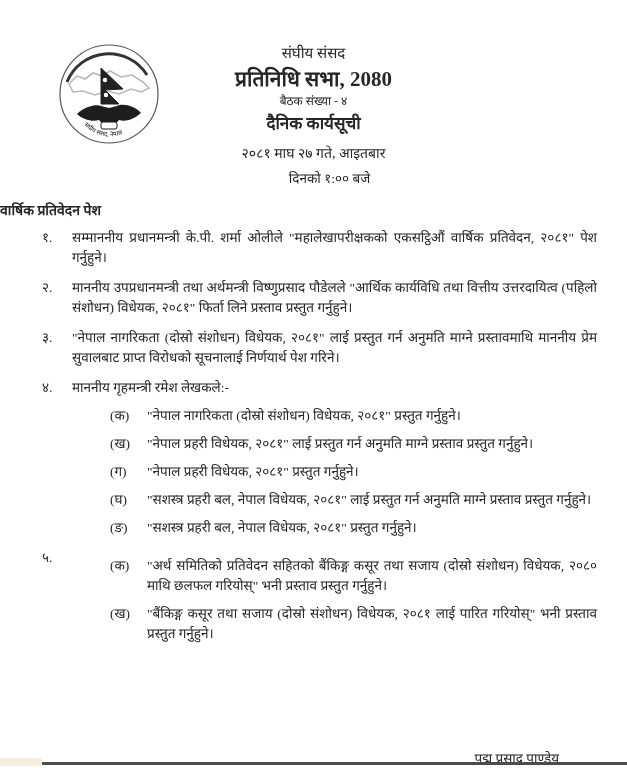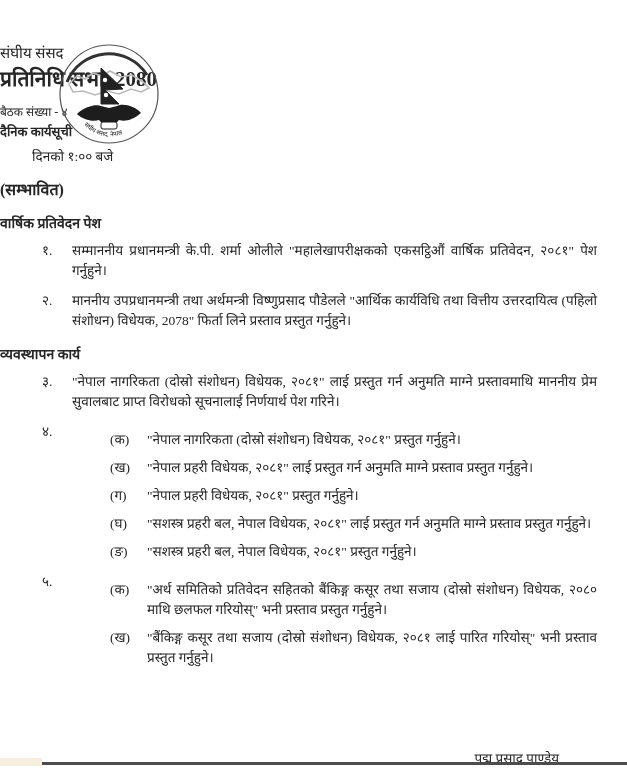--- a/index.html
+++ b/index.html
@@ -7,26 +7,26 @@
     position:relative;
     width:627px; height:768px;
     background:#ffffff;
     overflow:hidden;
     font-family:"Liberation Serif","DejaVu Serif",serif;
     color:#262626;
   }
   
   .logo { position:absolute; left:55px; top:42px; width:108px; height:108px; }
   
-  .header { padding-top:42px; }
+  .header { padding-top:42px; text-align:center; }
   .h-org      { font-size:15px; }
   .h-title    { font-size:21px; font-weight:bold; margin-top:2px; }
   .h-session  { font-size:12px; margin-top:5px; }
-  .h-meeting  { font-size:12px; margin-top:11px; }
-  .h-doctitle { font-size:13px; font-weight:bold; margin-top:2px; }
+  .h-meeting  { font-size:12px; margin-top:0; }
+  .h-doctitle { font-size:17px; font-weight:bold; margin-top:2px; }
   .h-date     { font-size:14px; margin-top:9px; }
   .h-time     { font-size:13.5px; margin-top:7px;padding-left:32px; }
   .h-tentative{ font-size:16px; font-weight:bold; margin-top:13px; }
   
   .sec-heading { font-weight:bold; font-size:14px; margin:13px 0 9px 0; }
   .item { display:flex; font-size:13.5px; line-height:20px; margin:0 30px 10px 42px; }
   .item-num { flex:none; width:30px; }
   .item-body { flex:1;font-family:Liberation Serif, serif; }
   .item-text { text-align:justify; }
   .subitem { display:flex; margin:8px 0 0 38px; }
@@ -63,48 +63,48 @@
         <textPath href="#capPath" startOffset="8%">संघीय संसद, नेपाल</textPath>
       </text>
     </svg>
   </div>
 
   <div class="header">
     <div class="h-org">संघीय संसद</div>
     <div class="h-title">प्रतिनिधि सभा, 2080</div>
     <div class="h-meeting">बैठक संख्या - ४</div>
     <div class="h-doctitle">दैनिक कार्यसूची</div>
+    <div class="h-date">२०८१ माघ २७ गते, आइतबार</div>
     <div class="h-time">दिनको १:०० बजे</div>
-    <div class="h-tentative">(सम्भावित)</div>
   </div>
 
   <div id="doc-body">
       <div class="sec-heading">वार्षिक प्रतिवेदन पेश</div>
       <div class="item">
         <span class="item-num">१.</span>
         <div class="item-body">
           <div class="item-text">सम्माननीय प्रधानमन्त्री के.पी. शर्मा ओलीले "महालेखापरीक्षकको एकसट्ठिऔं वार्षिक प्रतिवेदन, २०८१" पेश गर्नुहुने।</div>
         </div>
       </div>
       <div class="item">
         <span class="item-num">२.</span>
         <div class="item-body">
-          <div class="item-text">माननीय उपप्रधानमन्त्री तथा अर्थमन्त्री विष्णुप्रसाद पौडेलले "आर्थिक कार्यविधि तथा वित्तीय उत्तरदायित्व (पहिलो संशोधन) विधेयक, 2078" फिर्ता लिने प्रस्ताव प्रस्तुत गर्नुहुने।</div>
+          <div class="item-text">माननीय उपप्रधानमन्त्री तथा अर्थमन्त्री विष्णुप्रसाद पौडेलले "आर्थिक कार्यविधि तथा वित्तीय उत्तरदायित्व (पहिलो संशोधन) विधेयक, २०८१" फिर्ता लिने प्रस्ताव प्रस्तुत गर्नुहुने।</div>
         </div>
       </div>
-      <div class="sec-heading">व्यवस्थापन कार्य</div>
       <div class="item">
         <span class="item-num">३.</span>
         <div class="item-body">
           <div class="item-text">"नेपाल नागरिकता (दोस्रो संशोधन) विधेयक, २०८१" लाई प्रस्तुत गर्न अनुमति माग्ने प्रस्तावमाथि माननीय प्रेम सुवालबाट प्राप्त विरोधको सूचनालाई निर्णयार्थ पेश गरिने।</div>
         </div>
       </div>
       <div class="item">
         <span class="item-num">४.</span>
         <div class="item-body">
+          <div class="item-text">माननीय गृहमन्त्री रमेश लेखकले:-</div>
           <div class="subitem">
             <span class="sub-label">(क)</span>
             <div class="sub-text">"नेपाल नागरिकता (दोस्रो संशोधन) विधेयक, २०८१" प्रस्तुत गर्नुहुने।</div>
           </div>
           <div class="subitem">
             <span class="sub-label">(ख)</span>
             <div class="sub-text">"नेपाल प्रहरी विधेयक, २०८१" लाई प्रस्तुत गर्न अनुमति माग्ने प्रस्ताव प्रस्तुत गर्नुहुने।</div>
           </div>
           <div class="subitem">
             <span class="sub-label">(ग)</span>

